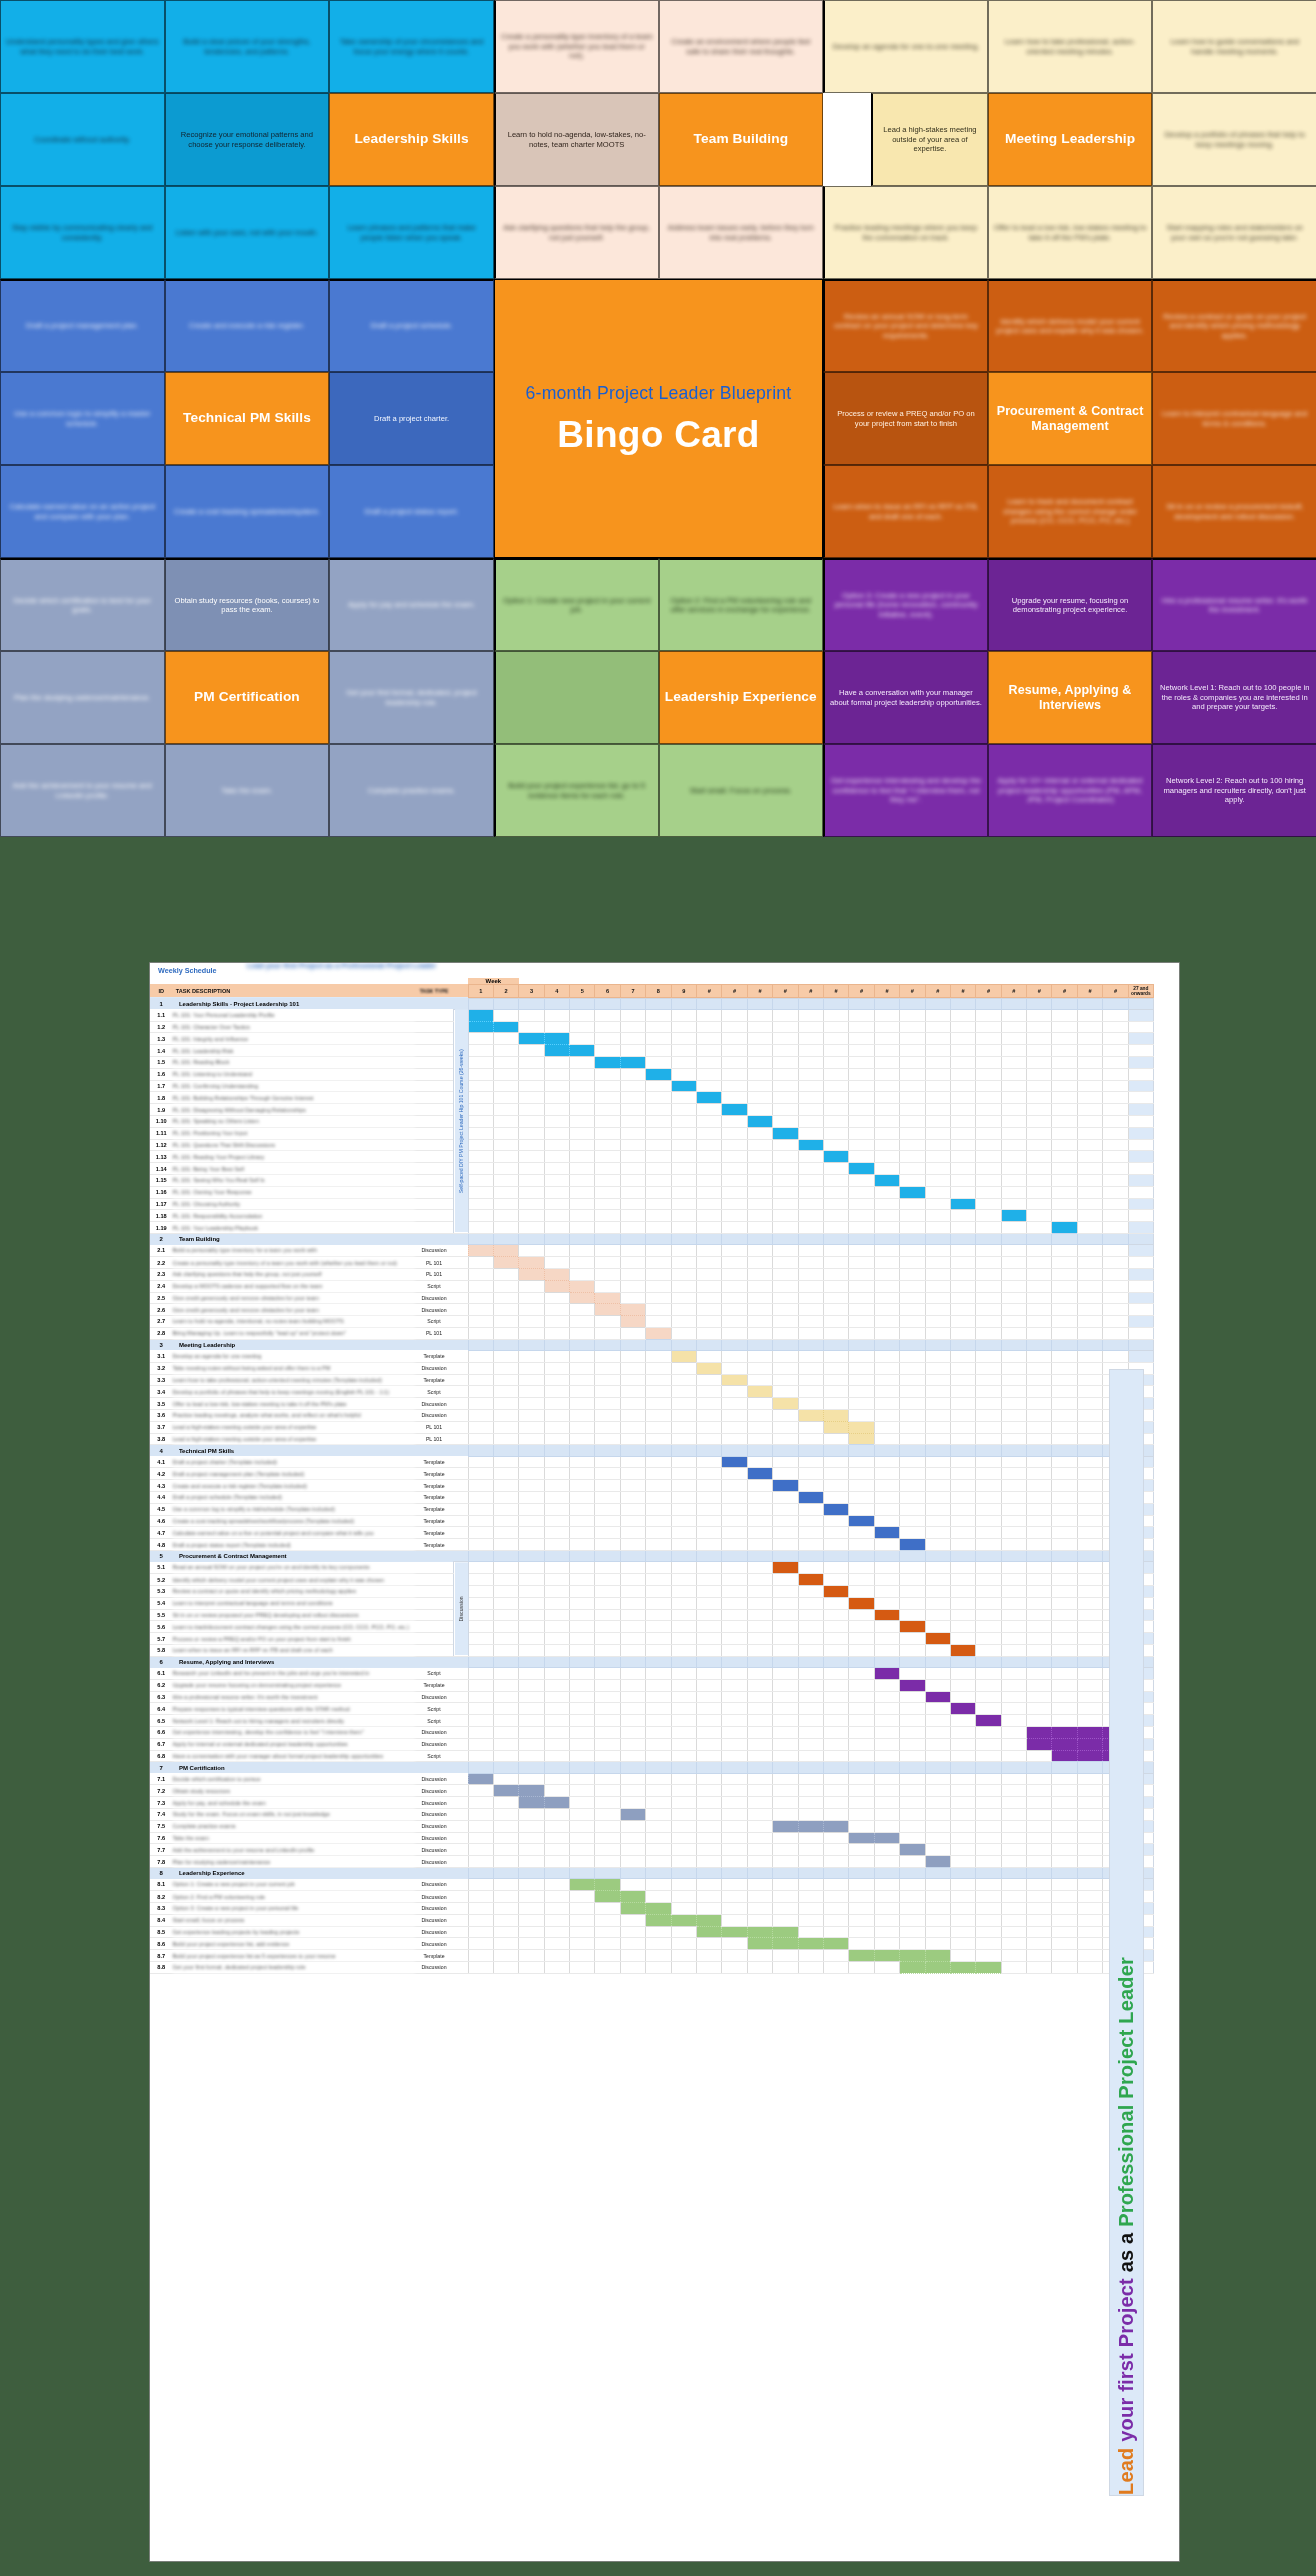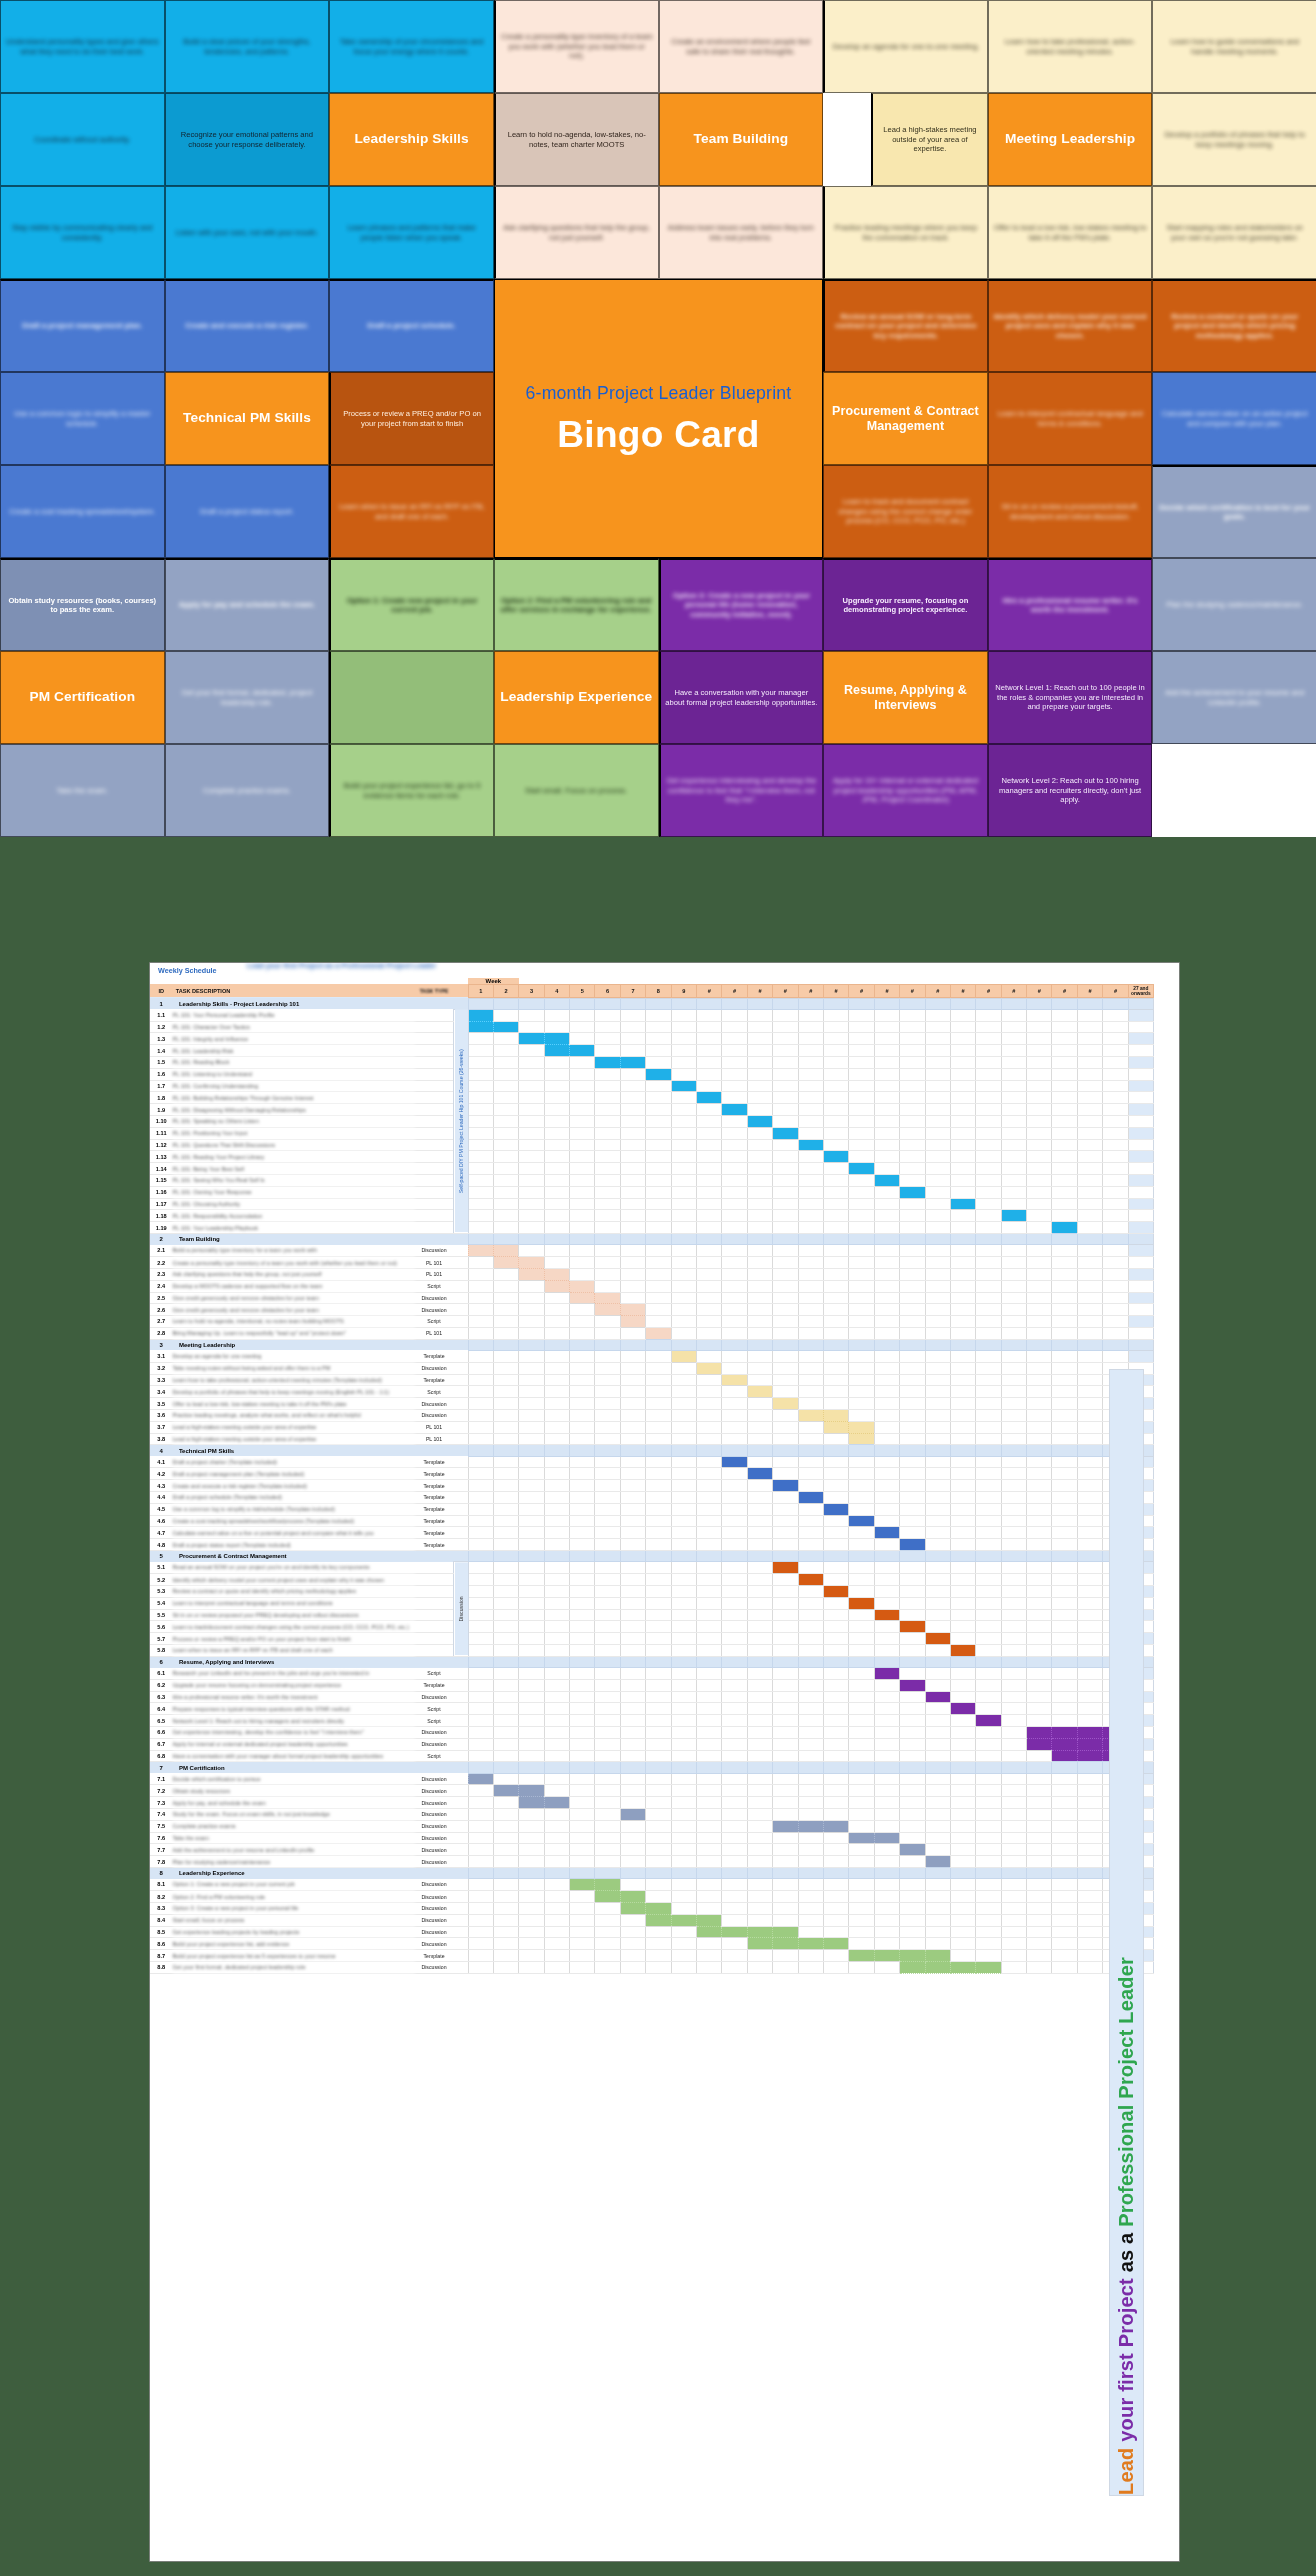--- a/index.html
+++ b/index.html
@@ -69,21 +69,21 @@
   }
   .title-sub {
     color:#1A5FD0; font-weight:400; font-size:17.7px;
     line-height:1.3; text-align:center; letter-spacing:0.2px;
   }
   .title-main {
     color:#fff; font-weight:700; font-size:37px;
     line-height:1.05; text-align:center; letter-spacing:0.3px;
   }
   .thick-v { border-left:2.4px solid #000; }
-  .thick-t { border-top:2.4px solid #000;font-weight:bold; }
+  .thick-t { border-top:2.4px solid #000; }
 
   
   #gap { position:absolute; left:0; top:837px; width:1317px; height:85px; background:#3E5E3E; }
   #bottombg { position:absolute; left:0; top:922px; width:1317px; height:1654px; background:#3E5E3E; }
 
   
   #sheet {
     position:absolute; left:150px; top:963px;
     width:1029px; height:1598px;
     background:#fff;
@@ -256,20 +256,23 @@
     </div>
     <div class="cell c-pc blur thick-t">
       <span class="txt">Review a contract or quote on your project and identify which pricing methodology applies.</span>
     </div>
     <div class="cell c-pm blur">
       <span class="txt">Use a common logic to simplify a master schedule.</span>
     </div>
     <div class="cell label">
       <span class="txt">Technical PM Skills</span>
     </div>
+    <div class="cell c-pm c-pm-d">
+      <span class="txt">Draft a project charter.</span>
+    </div>
     <div class="cell c-pc c-pc-d thick-v">
       <span class="txt">Process or review a PREQ and/or PO on your project from start to finish</span>
     </div>
     <div class="cell label small">
       <span class="txt">Procurement &amp; Contract Management</span>
     </div>
     <div class="cell c-pc blur">
       <span class="txt">Learn to interpret contractual language and terms &amp; conditions.</span>
     </div>
     <div class="cell c-pm blur">

